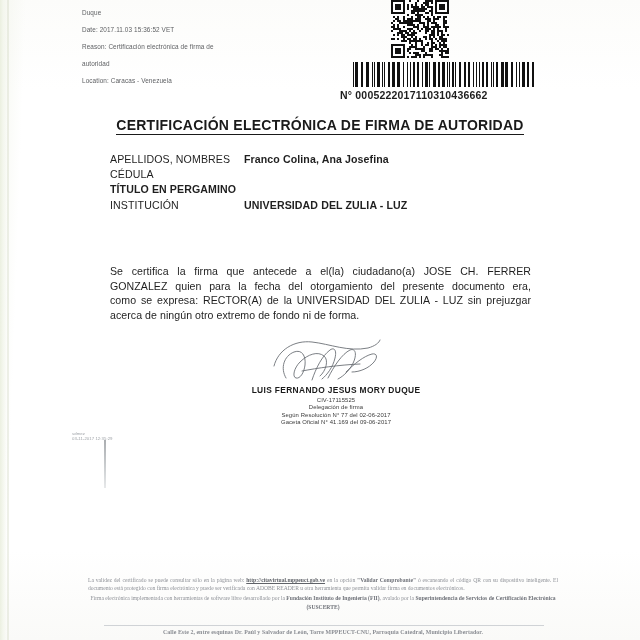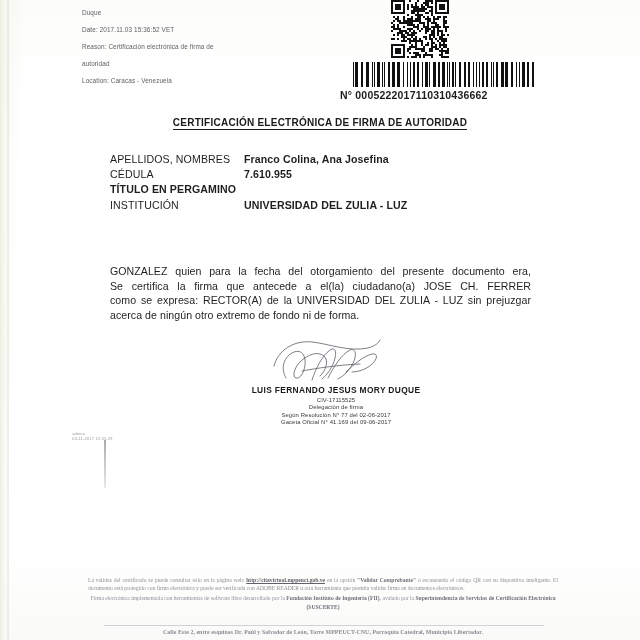--- a/index.html
+++ b/index.html
@@ -79,21 +79,21 @@
     letter-spacing: .2px;
     color: #1d1d1d;
   }
 
   
   .doc-title {
     position: absolute;
     left: 0; right: 0;
     top: 117px;
     text-align: center;
-    font-size: 10px;
+    font-size: 14px;
     font-weight: bold;
     letter-spacing: .25px;
     color: #1a1a1a;
   }
   .doc-title span {
     border-bottom: 1.3px solid #1a1a1a;
     padding-bottom: 1px;
   }
 
   
@@ -280,35 +280,34 @@
     <span>CERTIFICACIÓN ELECTRÓNICA DE FIRMA DE AUTORIDAD</span>
   </div>
 
   <div class="fields">
     <div class="field-row">
       <div class="field-label">APELLIDOS, NOMBRES</div>
       <div class="field-value">Franco Colina, Ana Josefina</div>
     </div>
     <div class="field-row">
       <div class="field-label">CÉDULA</div>
-      <div class="field-value">7.610.955</div>
     </div>
     <div class="field-row">
       <div class="field-value">TÍTULO EN PERGAMINO</div>
     </div>
     <div class="field-row">
       <div class="field-label">INSTITUCIÓN</div>
       <div class="field-value">UNIVERSIDAD DEL ZULIA - LUZ</div>
     </div>
   </div>
 
 
   <div class="bodytext">
+    <span class="ln">Se certifica la firma que antecede a el(la) ciudadano(a) JOSE CH. FERRER</span>
     <span class="ln">GONZALEZ quien para la fecha del otorgamiento del presente documento era,</span>
-    <span class="ln">Se certifica la firma que antecede a el(la) ciudadano(a) JOSE CH. FERRER</span>
     <span class="ln">como se expresa: RECTOR(A) de la UNIVERSIDAD DEL ZULIA - LUZ sin prejuzgar</span>
     <span class="ln last">acerca de ningún otro extremo de fondo ni de forma.</span>
   </div>
 
   <div class="signature">
     <svg width="110" height="46" viewBox="0 0 110 46" aria-hidden="true">
       <g fill="none" stroke="#6c7176" stroke-width="0.9" stroke-linecap="round" stroke-linejoin="round">
         <path d="M2 28 C 6 12, 22 2, 40 4 C 58 6, 76 14, 96 10 C 103 8, 107 5, 108 2"></path>
         <path d="M14 40 C 8 30, 12 18, 22 14 C 30 11, 34 18, 33 27 C 32 35, 28 41, 24 40 C 20 39, 22 30, 28 24 C 36 16, 46 13, 52 18 C 57 22, 54 33, 48 38"></path>
         <path d="M40 42 C 44 30, 50 18, 58 12 C 62 9, 65 12, 63 20 C 61 29, 55 37, 50 41"></path>

